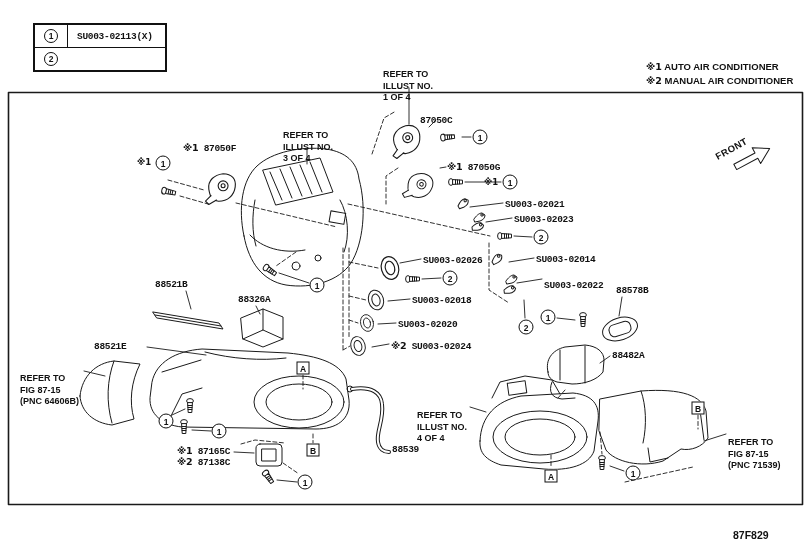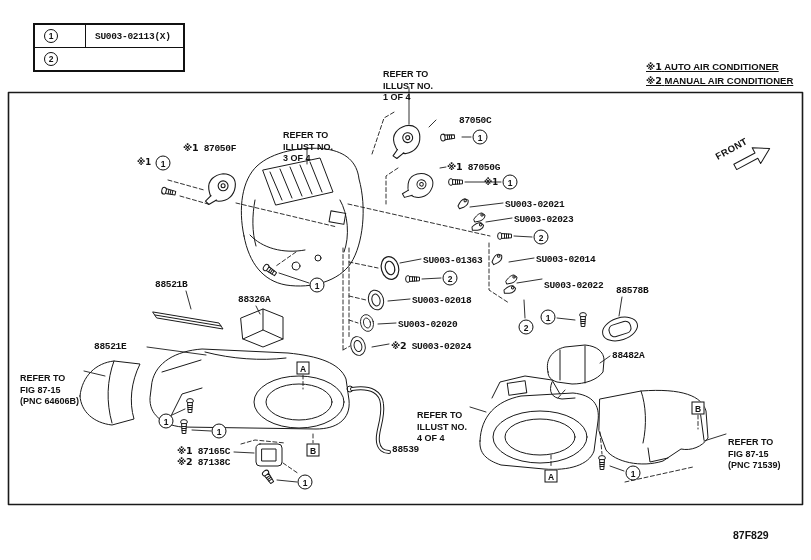--- a/index.html
+++ b/index.html
@@ -4,21 +4,21 @@
 <style>
   html,body { margin:0; padding:0; background:#fff; }
   .stage { position:relative; width:811px; height:560px; background:#fff; overflow:hidden;
            font-family:"Liberation Sans",sans-serif; color:#111; }
   .art { position:absolute; left:0; top:0; }
 
   .part-label { position:absolute; white-space:nowrap;
                 font:bold 9.5px "Liberation Mono",monospace; letter-spacing:-0.3px; color:#111; }
   .ref { position:absolute; font:bold 9px "Liberation Sans",sans-serif; line-height:11.5px;
          white-space:nowrap; color:#111;margin-top:20px; }
-  .note-line { position:absolute; font:bold 9.5px "Liberation Sans",sans-serif; white-space:nowrap;text-decoration:underline; }
+  .note-line { position:absolute; font:bold 9.5px "Liberation Sans",sans-serif; white-space:nowrap; }
   .star { font-family:"DejaVu Sans","Liberation Sans",sans-serif; }
 
   .callout { position:absolute; width:15px; height:15px; border:1.4px solid #111; border-radius:50%;
              display:flex; align-items:center; justify-content:center; background:#fff;
              font:bold 8.5px "Liberation Sans",sans-serif; transform:translate(-50%,-50%);
              box-sizing:border-box; z-index:3; }
   .boxletter { position:absolute; width:13px; height:13px; border:1.3px solid #111;
                display:flex; align-items:center; justify-content:center; background:#fff;
                font:bold 8.5px "Liberation Sans",sans-serif; transform:translate(-50%,-50%);
                box-sizing:border-box; z-index:3; }
@@ -27,21 +27,21 @@
 
   .legend-table { position:absolute; left:33px; top:23px; border:2px solid #111; background:#fff; z-index:4; }
   .legend-row { display:flex; align-items:center; height:22px; }
   .legend-row + .legend-row { border-top:1.6px solid #111; }
   .legend-cell-n { width:32px; display:flex; justify-content:center; align-items:center; }
   .legend-circle { width:14px; height:14px; border:1.4px solid #111; border-radius:50%;
                    display:flex; align-items:center; justify-content:center;
                    font:bold 8.5px "Liberation Sans",sans-serif; box-sizing:border-box; }
   .legend-cell-part { border-left:1.6px solid #111; padding:0 12px 0 9px; height:100%;
                       display:flex; align-items:center;
-                      font:bold 9.5px "Liberation Mono",monospace; letter-spacing:-0.3px;margin-left:18px; }
+                      font:bold 9.5px "Liberation Mono",monospace; letter-spacing:-0.3px; }
 
   .figcode { position:absolute; left:733px; top:529px; font:bold 10.5px "Liberation Sans",sans-serif; }
   .front { position:absolute; left:714px; top:143px; transform:rotate(-29deg);
            font:bold 9.5px "Liberation Sans",sans-serif; letter-spacing:.4px; }
 </style>
 </head>
 <body>
 
 <div class="stage">
 
@@ -302,26 +302,26 @@
     <div>REFER TO</div>
     <div>FIG 87-15</div>
     <div>(PNC 64606B)</div>
   </div>
   <div class="ref" style="left:728px;top:417px">
     <div>REFER TO</div>
     <div>FIG 87-15</div>
     <div>(PNC 71539)</div>
   </div>
 
-  <div class="part-label" style="left:459px;top:115px">87050C</div>
+  <div class="part-label" style="left:420px;top:115px">87050C</div>
   <div class="part-label" style="left:183px;top:142px"><span class="star">※1</span> <span>87050F</span></div>
   <div class="part-label" style="left:447px;top:161px"><span class="star">※1</span> <span>87050G</span></div>
   <div class="part-label" style="left:505px;top:199px">SU003-02021</div>
   <div class="part-label" style="left:514px;top:214px">SU003-02023</div>
-  <div class="part-label" style="left:423px;top:255px">SU003-01363</div>
+  <div class="part-label" style="left:423px;top:255px">SU003-02026</div>
   <div class="part-label" style="left:536px;top:254px">SU003-02014</div>
   <div class="part-label" style="left:544px;top:280px">SU003-02022</div>
   <div class="part-label" style="left:412px;top:295px">SU003-02018</div>
   <div class="part-label" style="left:398px;top:319px">SU003-02020</div>
   <div class="part-label" style="left:391px;top:340px"><span class="star">※2</span> <span>SU003-02024</span></div>
   <div class="part-label" style="left:155px;top:279px">88521B</div>
   <div class="part-label" style="left:238px;top:294px">88326A</div>
   <div class="part-label" style="left:94px;top:341px">88521E</div>
   <div class="part-label" style="left:616px;top:285px">88578B</div>
   <div class="part-label" style="left:612px;top:350px">88482A</div>

